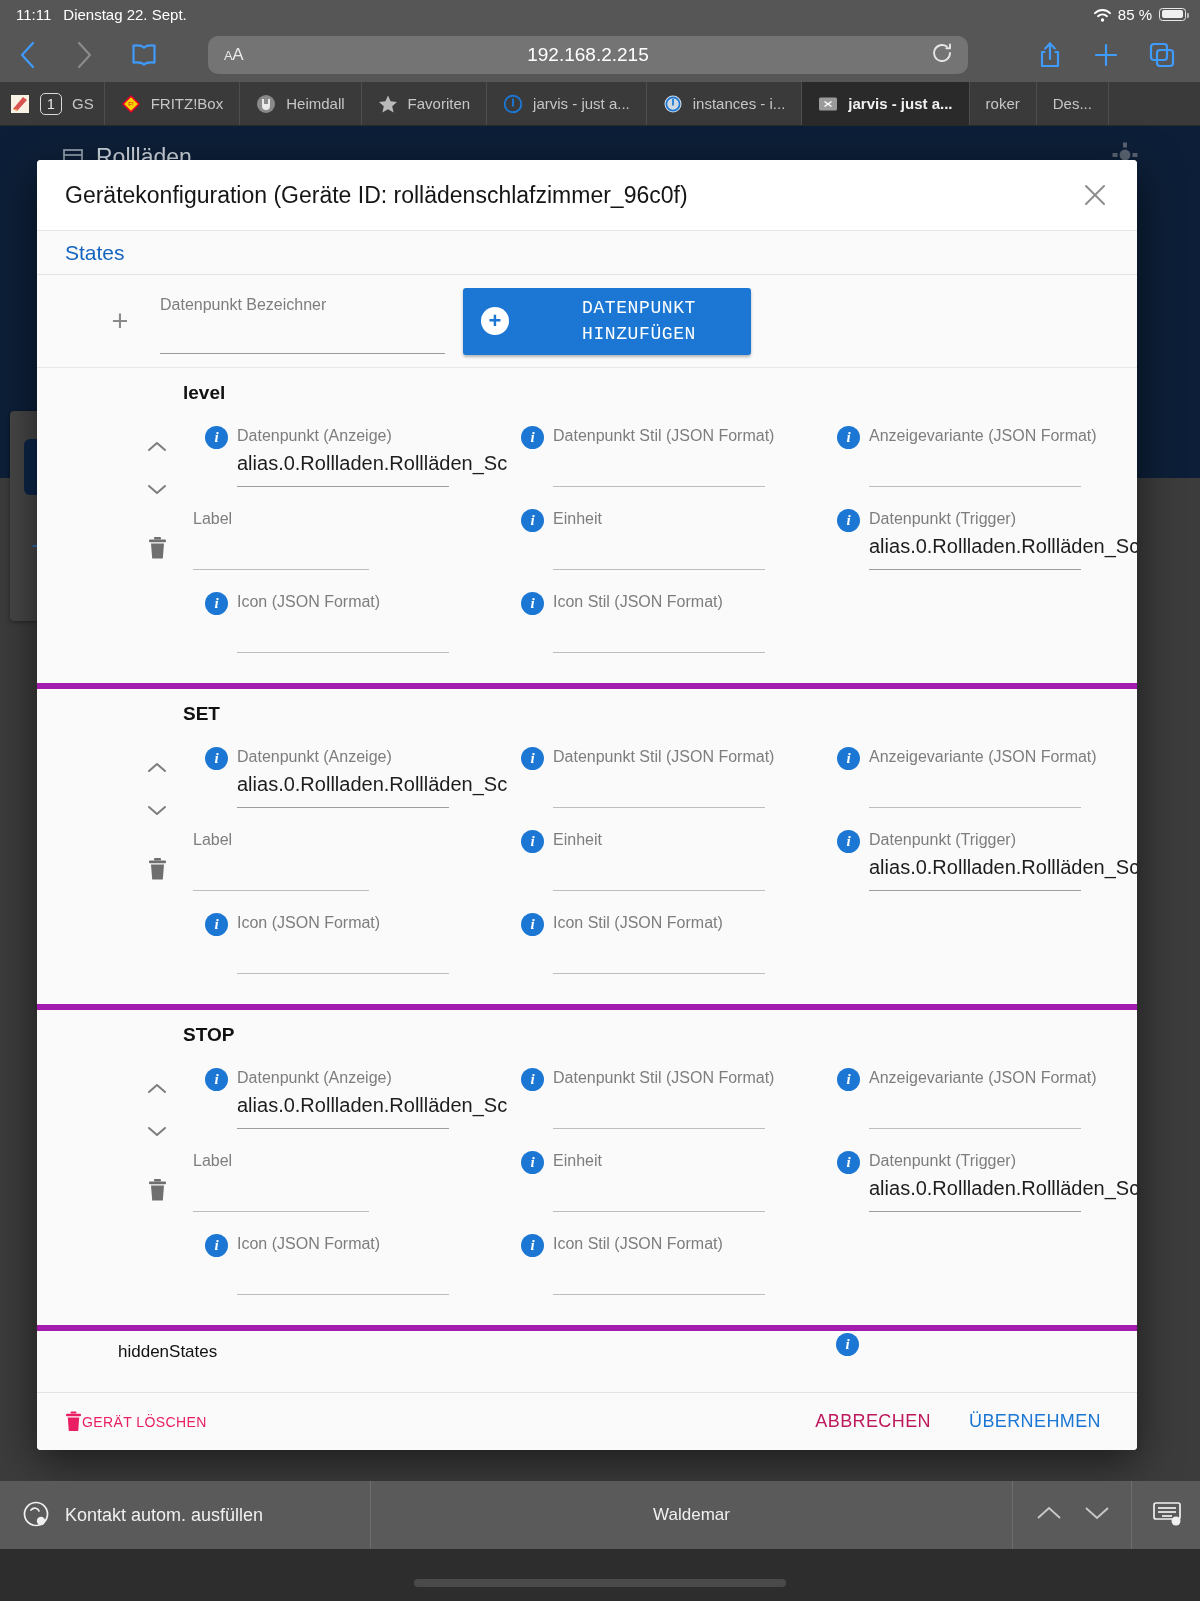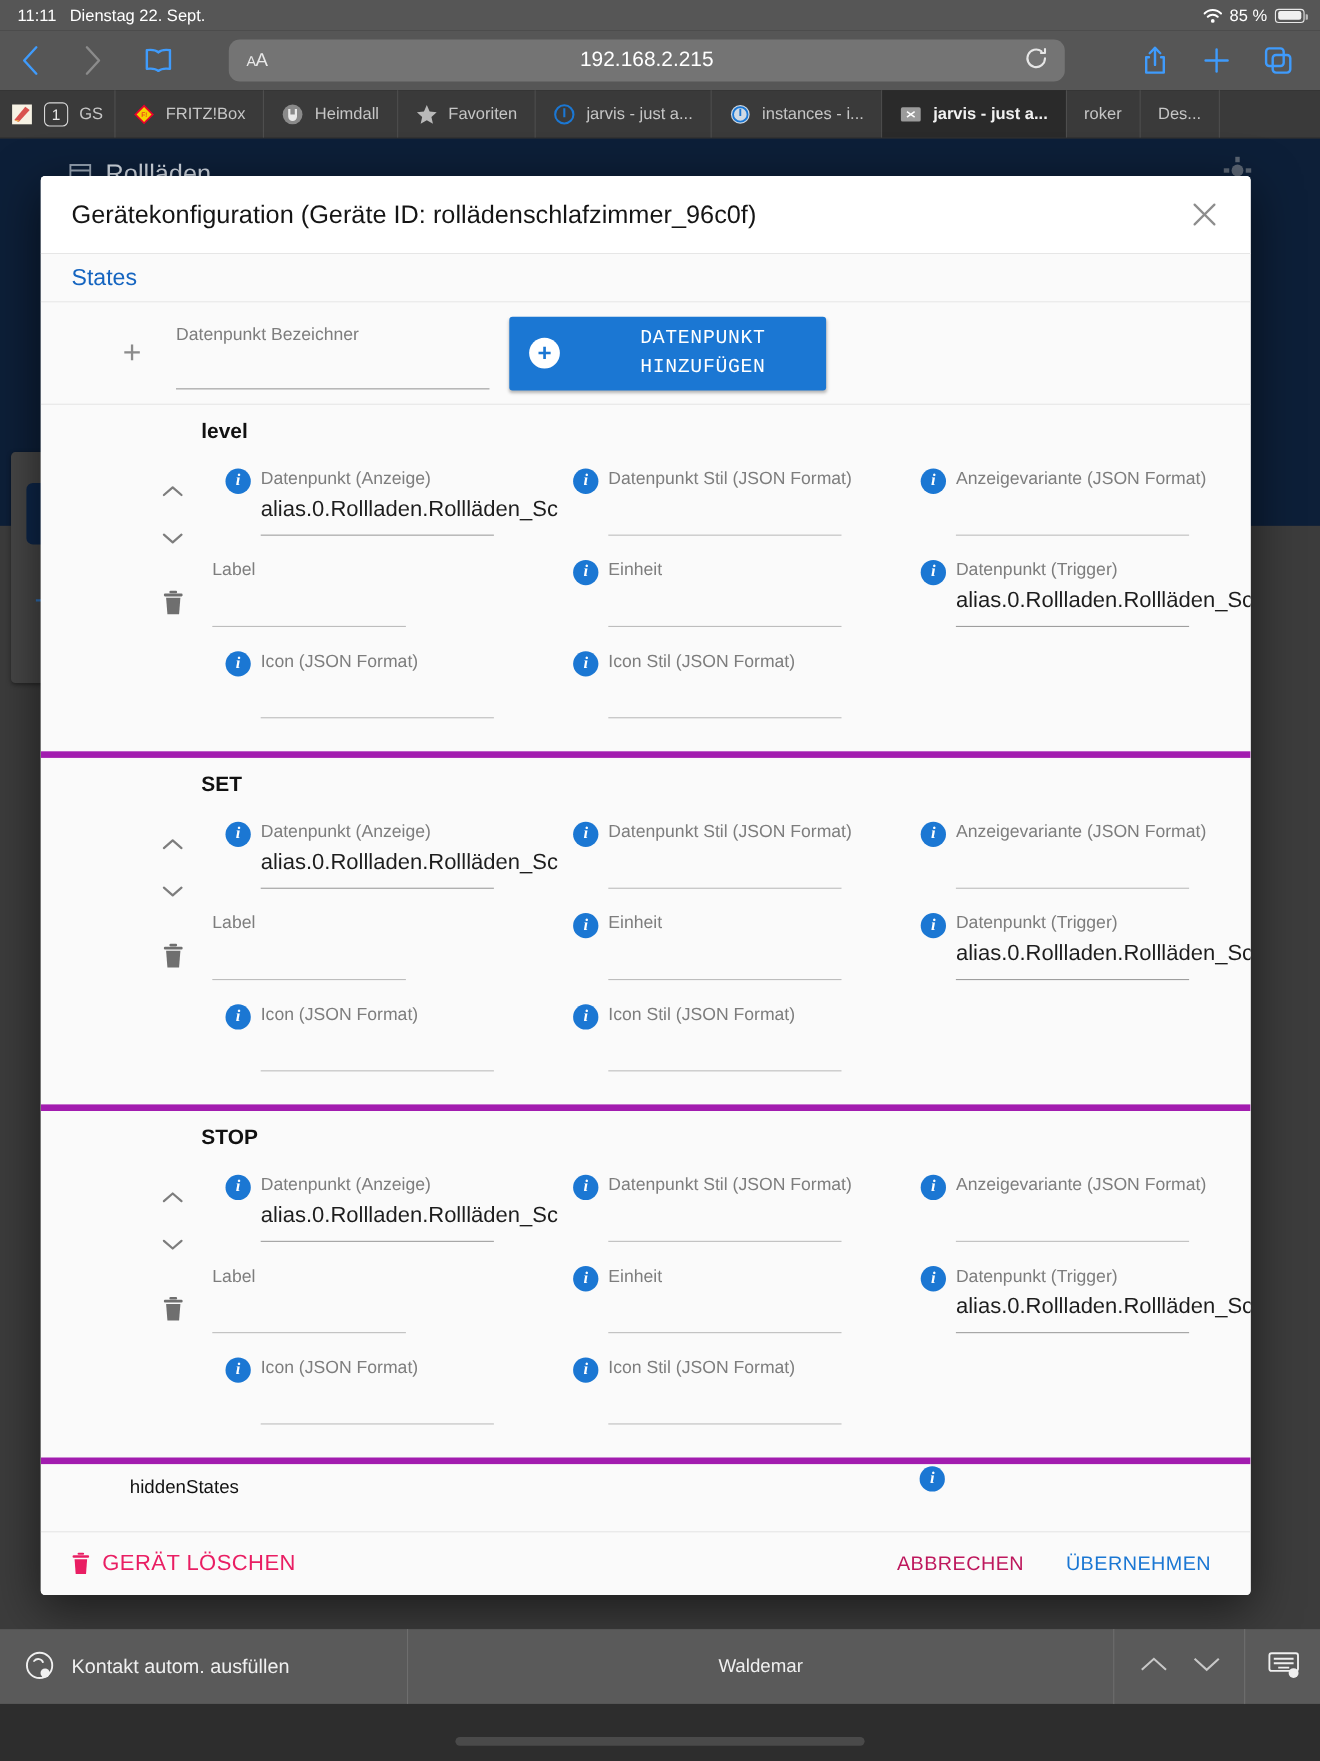--- a/index.html
+++ b/index.html
@@ -136,21 +136,21 @@
     position: absolute; left: 799px; top: 2px; width: 23px; height: 23px; border-radius: 50%;
     background: #1b77d3; color: #fff; font-size: 15px; font-weight: bold; font-style: italic;
     display: flex; align-items: center; justify-content: center; font-family: "Liberation Serif", serif;
   }
 
   
   .dlg-foot {
     flex: 0 0 58px; height: 58px; background: #fafafa; border-top: 1px solid #e3e3e3;
     display: flex; align-items: center; padding: 0 22px 0 28px;
   }
-  .foot-del { display: flex; align-items: center; gap: 11px; color: #e91e63; font-size: 20px; letter-spacing: .4px; cursor: pointer; justify-content: flex-end; }
+  .foot-del { display: flex; align-items: center; gap: 0; color: #e91e63; font-size: 14px; letter-spacing: .4px; cursor: pointer; justify-content: flex-end; }
   .foot-spacer { flex: 1; }
   .foot-btn { font-size: 18px; letter-spacing: .4px; padding: 6px 14px; cursor: pointer; }
   .foot-btn.pink { color: #be185d; }
   .foot-btn.blue { color: #1b77d3; margin-left: 10px; }
 
   
   .accbar {
     position: absolute; left: 0; bottom: 0; width: 1200px; height: 120px; background: #2d2d2d;
   }
   .acc-inner { position: absolute; top: 0; left: 0; width: 1200px; height: 68px; background: #5a5a5a; display: flex; align-items: center; color: #f0f0f0; font-size: 18px; }

